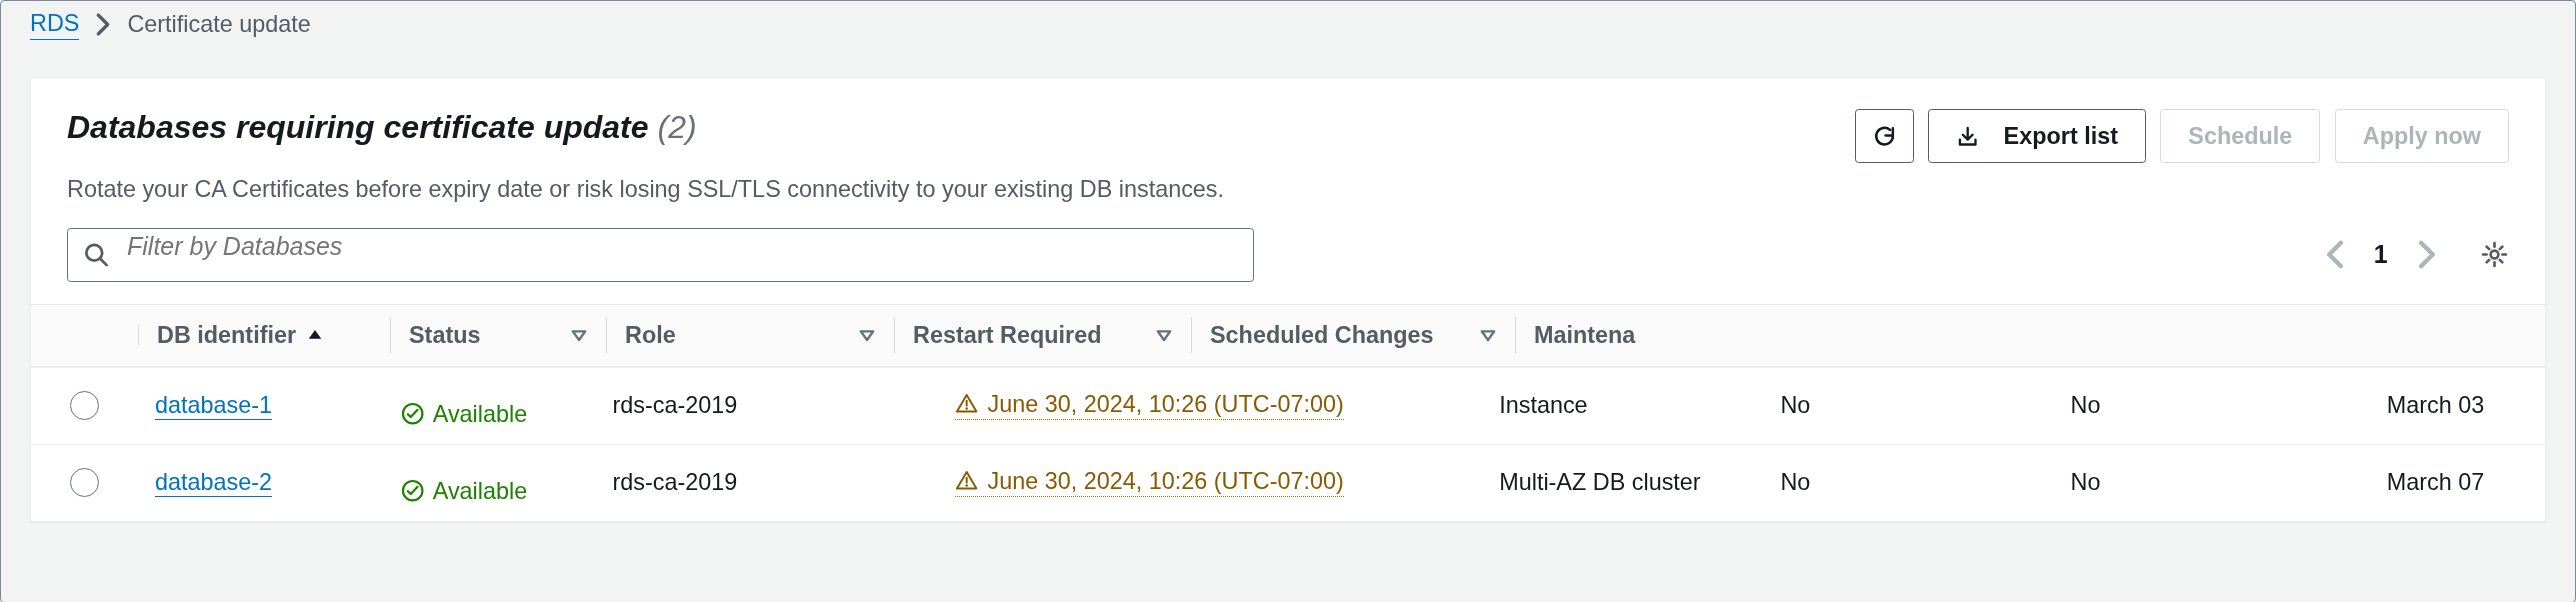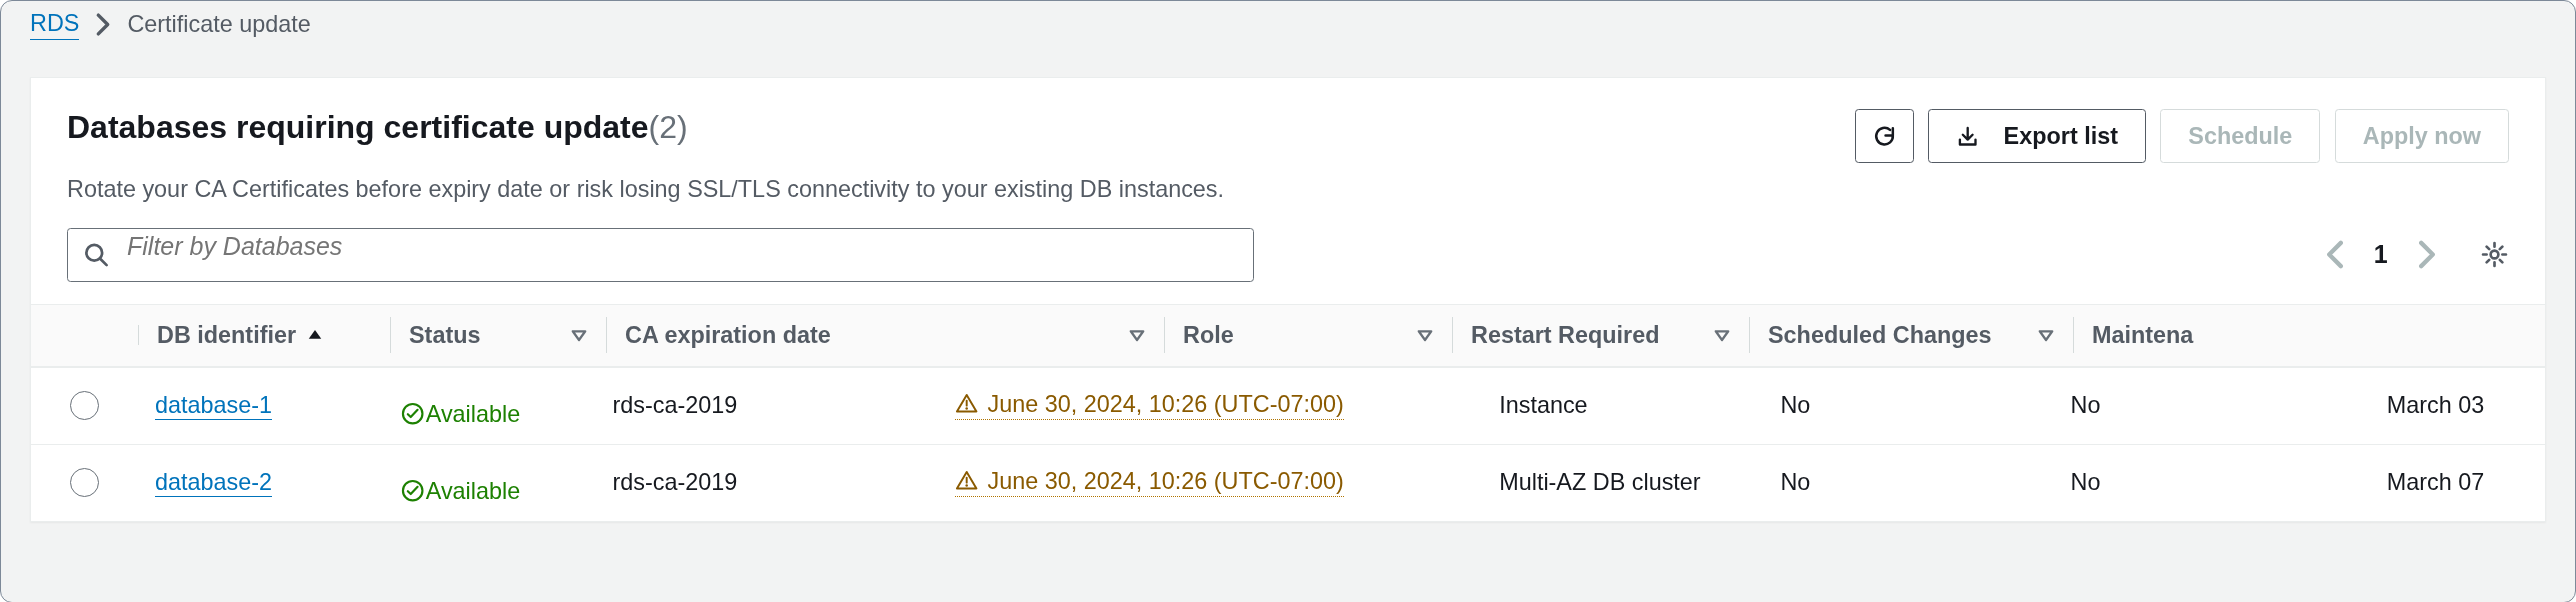--- a/index.html
+++ b/index.html
@@ -4,21 +4,21 @@
 <style>
   * { box-sizing: border-box; margin: 0; padding: 0; }
   body {
     font-family: "Amazon Ember", "Helvetica Neue", Arial, sans-serif;
     background: #ffffff;
     color: #16191f;
     font-size: 23.4px;
   }
   .outer-frame {
     border: 1.8px solid #7d8998;
-    border-radius: 12px;
+    border-radius: 4px;
     width: 2576px;
     height: 603px;
     background: #f2f3f3;
     overflow: hidden;
     position: relative;
   }
   .breadcrumb-bar {
     padding: 9px 29px 3.6px 29px;
     display: flex;
     align-items: center;
@@ -48,20 +48,22 @@
   }
   .panel-header {
     display: flex;
     justify-content: space-between;
     align-items: flex-start;
     padding: 31px 36px 0 36px;
   }
   .panel-title-row {
     display: flex;
     align-items: flex-start;
+    gap: 9px;
+    font-style: italic;
   }
   .panel-title {
     font-size: 32px;
     font-weight: 700;
     color: #16191f;
   }
   .panel-count {
     font-size: 32px;
     font-weight: 400;
     color: #687078;
@@ -203,21 +205,21 @@
   }
   .db-link {
     color: #0073bb;
     border-bottom: 1.8px solid #0073bb;
     cursor: pointer;
   }
   .status-avail {
     color: #1d8102;
     display: flex;
     align-items: center;
-    gap: 1px;
+    gap: 8px;
     margin-top: 17px;
   }
   .warn-text {
     color: #8a5a00;
     border-bottom: 1.8px dotted #b07400;
     display: flex;
     align-items: center;
     gap: 9px;
     padding-bottom: 1.8px;
   }
@@ -323,29 +325,20 @@
         </div>
         <div class="cell th col-status">
           <span>Status</span>
           <span class="filter-icon" style="margin-left:auto;">
             <svg width="20" height="20" viewBox="0 0 16 16">
                 <path d="M3 5 L13 5 L8 12 Z" fill="none" stroke="#687078" stroke-width="1.8" stroke-linejoin="round"></path>
               </svg>
           </span>
           <span class="col-sep"></span>
         </div>
-        <div class="cell th col-exp">
-          <span>CA expiration date</span>
-          <span class="filter-icon" style="margin-left:auto;">
-            <svg width="20" height="20" viewBox="0 0 16 16">
-                <path d="M3 5 L13 5 L8 12 Z" fill="none" stroke="#687078" stroke-width="1.8" stroke-linejoin="round"></path>
-              </svg>
-          </span>
-          <span class="col-sep"></span>
-        </div>
         <div class="cell th col-role">
           <span>Role</span>
           <span class="filter-icon" style="margin-left:auto;">
             <svg width="20" height="20" viewBox="0 0 16 16">
                 <path d="M3 5 L13 5 L8 12 Z" fill="none" stroke="#687078" stroke-width="1.8" stroke-linejoin="round"></path>
               </svg>
           </span>
           <span class="col-sep"></span>
         </div>
         <div class="cell th col-restart">

